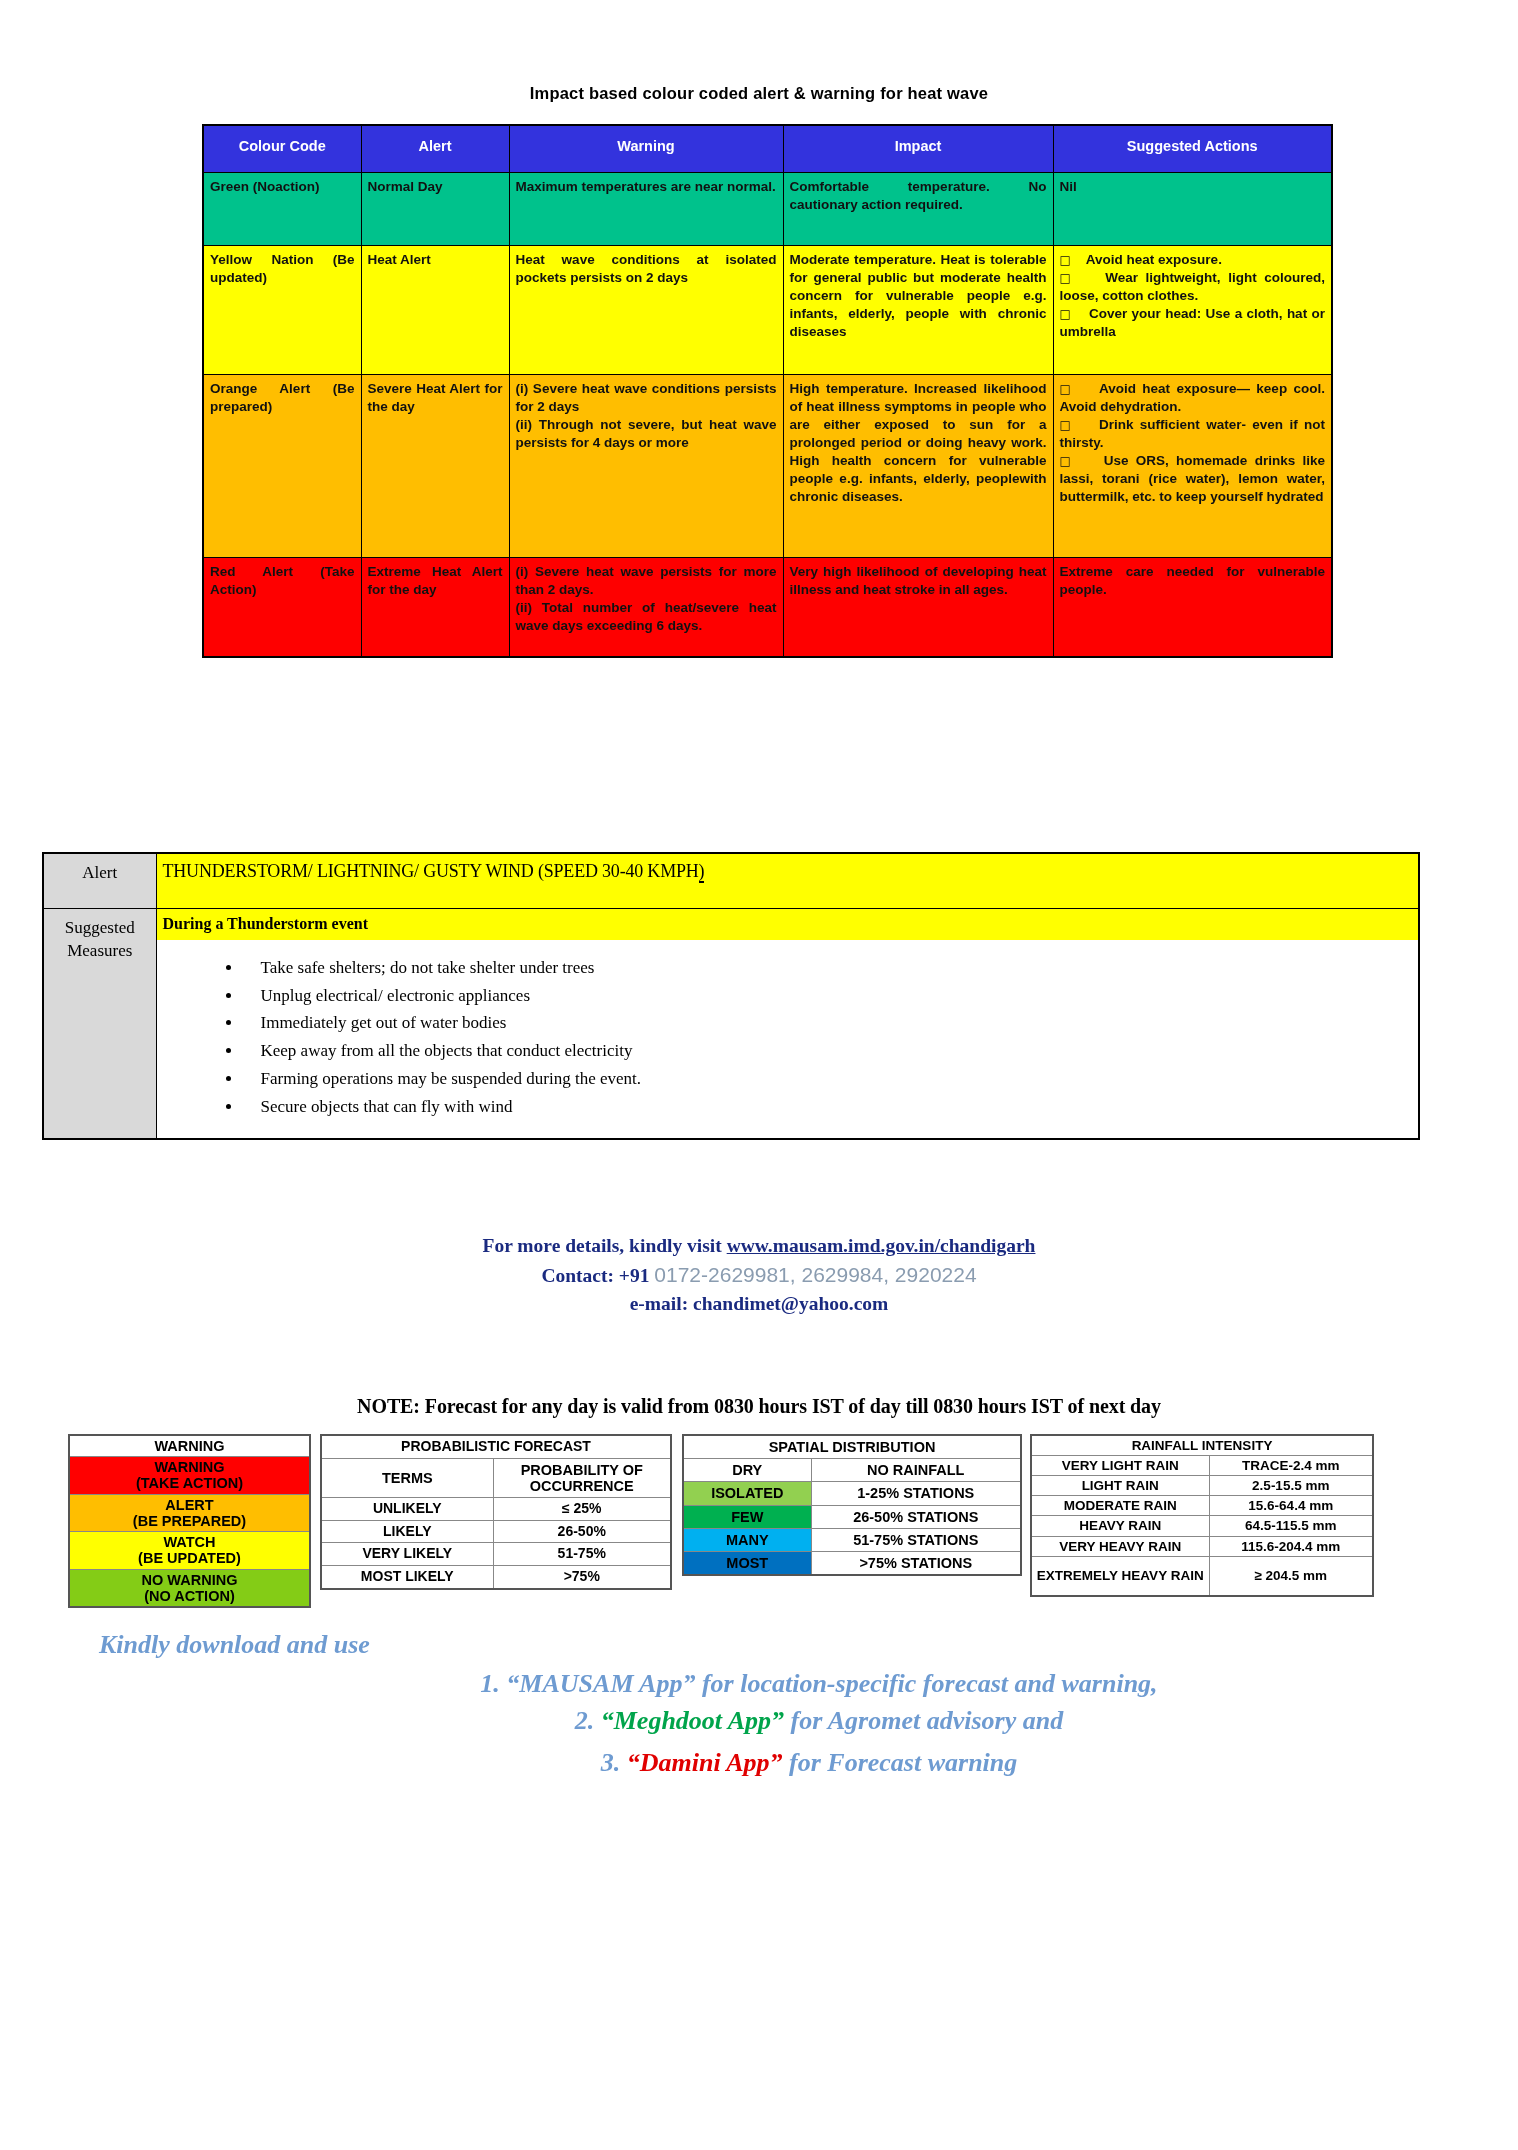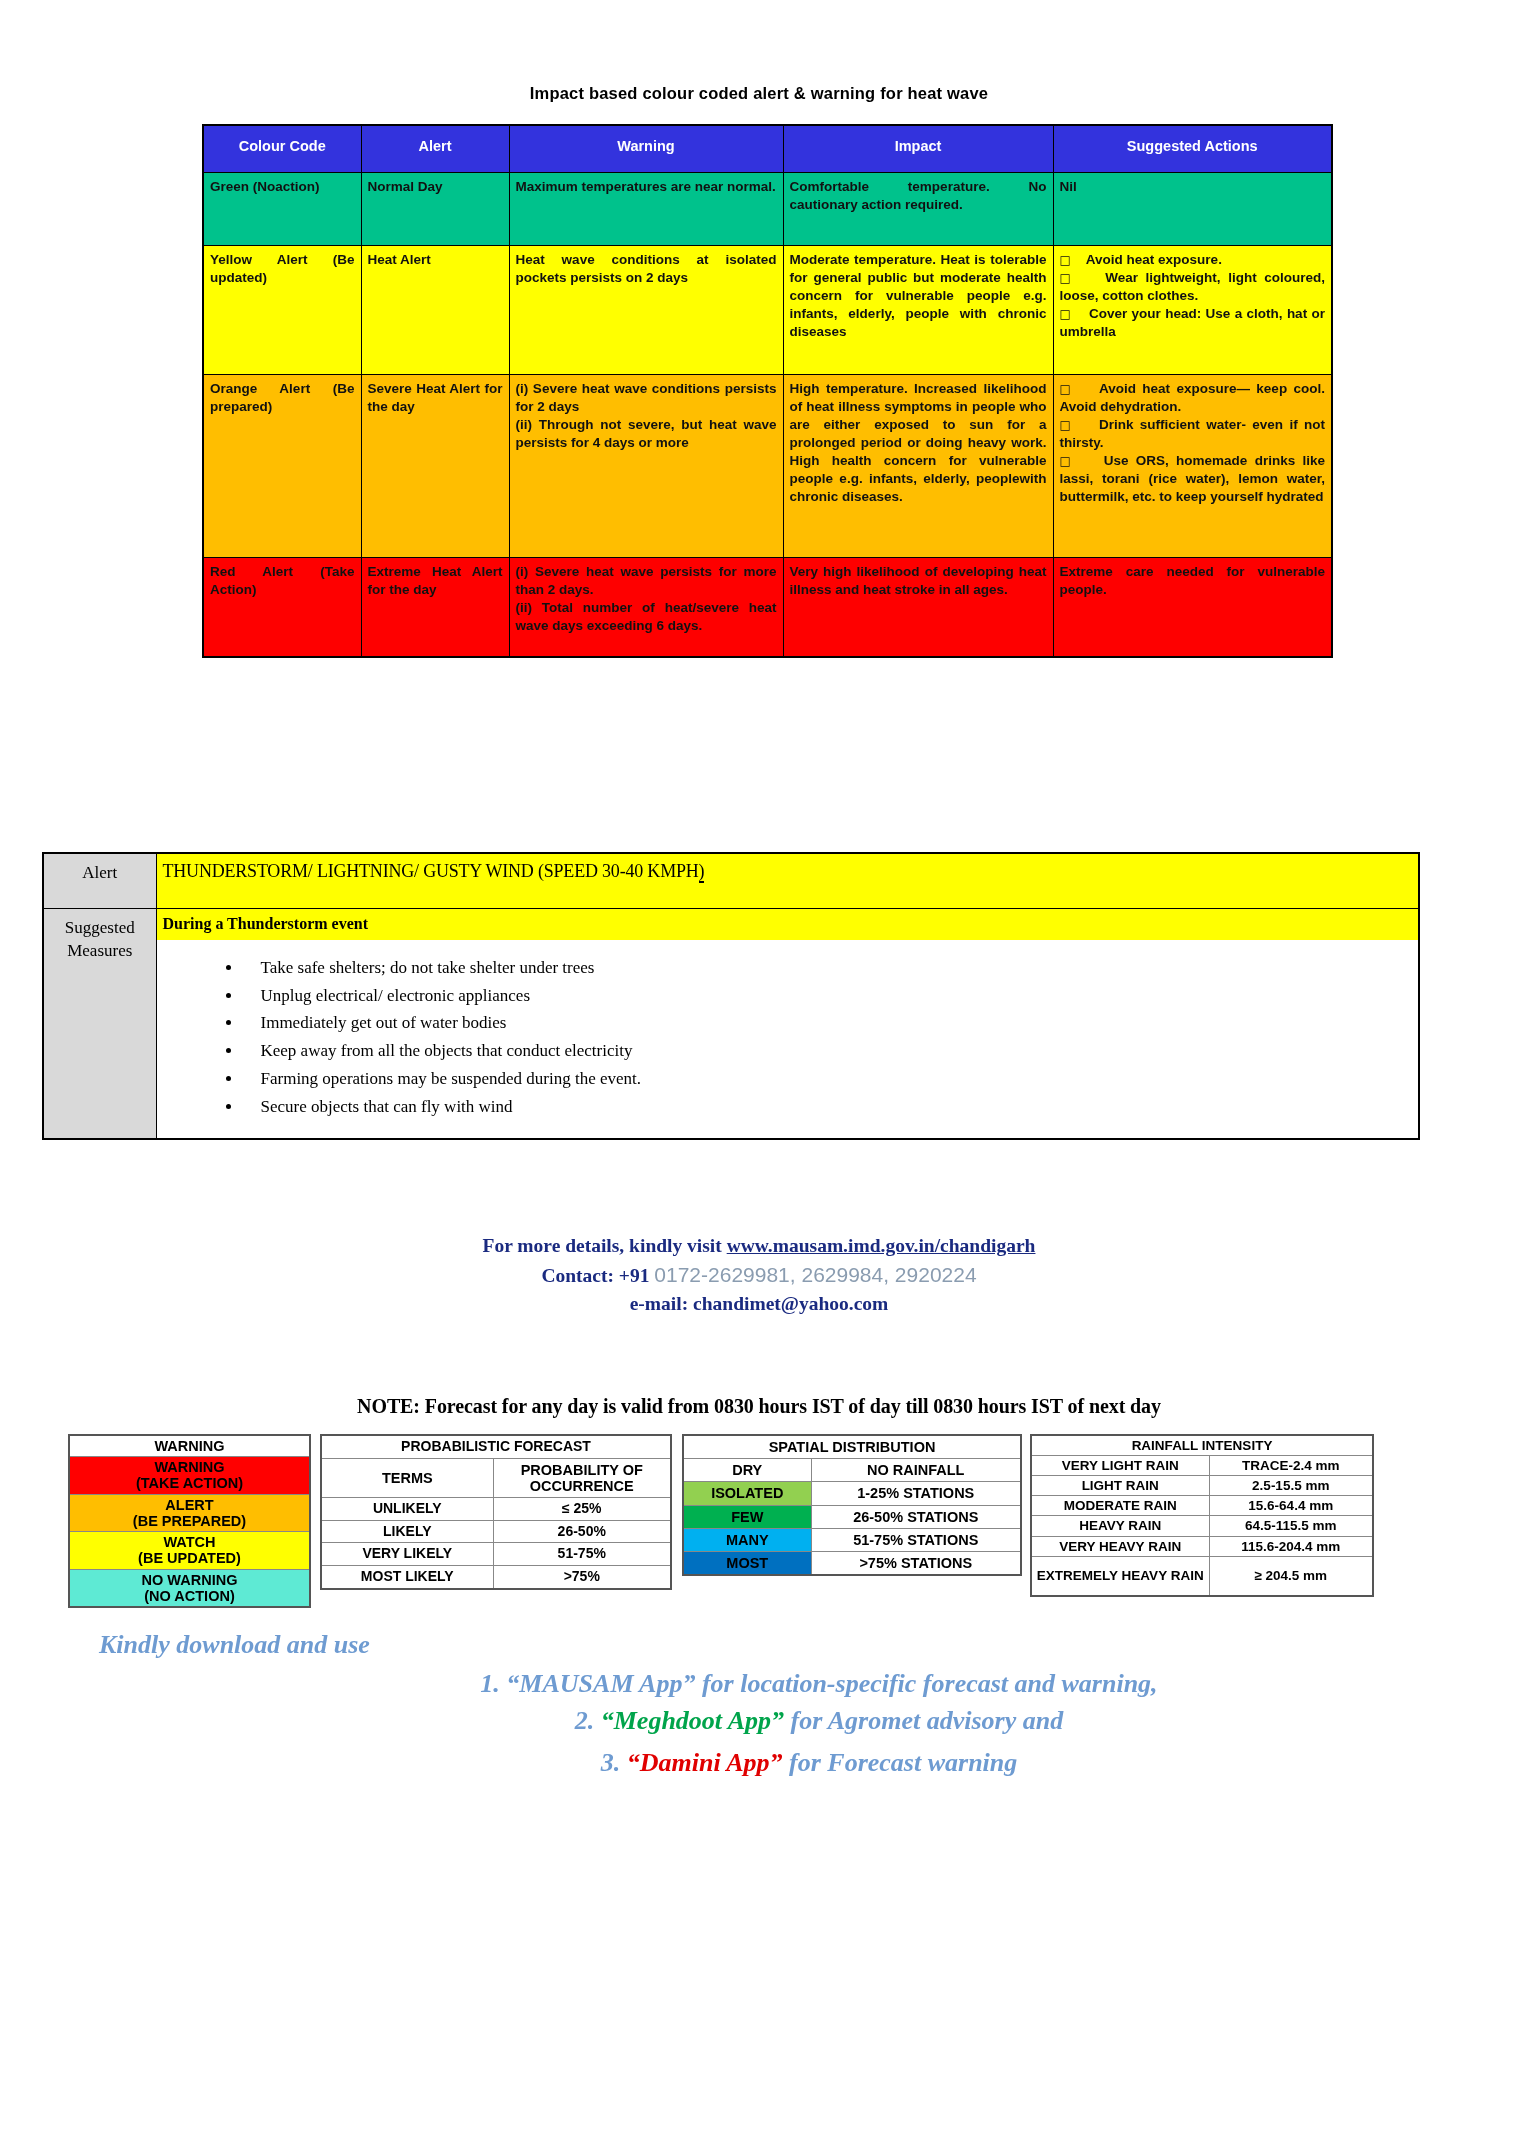--- a/index.html
+++ b/index.html
@@ -140,21 +140,21 @@
     line-height:1.12;
   }
   .legend .ttl{font-size:16px; padding:3px 2px; background:#fff;}
 
   
   #warn-table{left:68px; top:1434px; width:243px;}
   #warn-table td{font-size:14.5px; padding:2px 2px;}
   .w-red{background:#ff0000;}
   .w-orange{background:#ffbe00;}
   .w-yellow{background:#ffff00;}
-  .w-green{background:#5eead4;}
+  .w-green{background:#84cc16;}
 
   
   #prob-table{left:320px; top:1434px; width:350px;}
   #prob-table col.p1{width:172px}
   #prob-table col.p2{width:178px}
   #prob-table td{font-size:14px; padding:3px 2px;}
   #prob-table td.hdr{font-size:14.5px;}
 
   
   #spat-table{left:682px; top:1434px; width:338px;}
@@ -215,21 +215,21 @@
       <td>Normal Day</td>
       <td>Maximum temperatures are near normal.</td>
       <td>Comfortable temperature. No cautionary action required.</td>
       <td>
           <div class="bullets-sq">
             <span class="bl">Nil</span>
           </div>
         </td>
     </tr>
     <tr class="row-yellow">
-      <td>Yellow Alert (Be updated)</td>
+      <td>Yellow Nation (Be updated)</td>
       <td>Heat Alert</td>
       <td>Heat wave conditions at isolated pockets persists on 2 days</td>
       <td>Moderate temperature. Heat is tolerable for general public but moderate health concern for vulnerable people e.g. infants, elderly, people with chronic diseases</td>
       <td>
           <div class="bullets-sq">
             <span class="bl"><span class="sqglyph">□</span>&nbsp;&nbsp;&nbsp;&nbsp;Avoid heat exposure.</span>
             <span class="bl"><span class="sqglyph">□</span>&nbsp;&nbsp;&nbsp;&nbsp;Wear lightweight, light coloured, loose, cotton clothes.</span>
             <span class="bl"><span class="sqglyph">□</span>&nbsp;&nbsp;&nbsp;&nbsp;Cover your head: Use a cloth, hat or umbrella</span>
           </div>
         </td>

